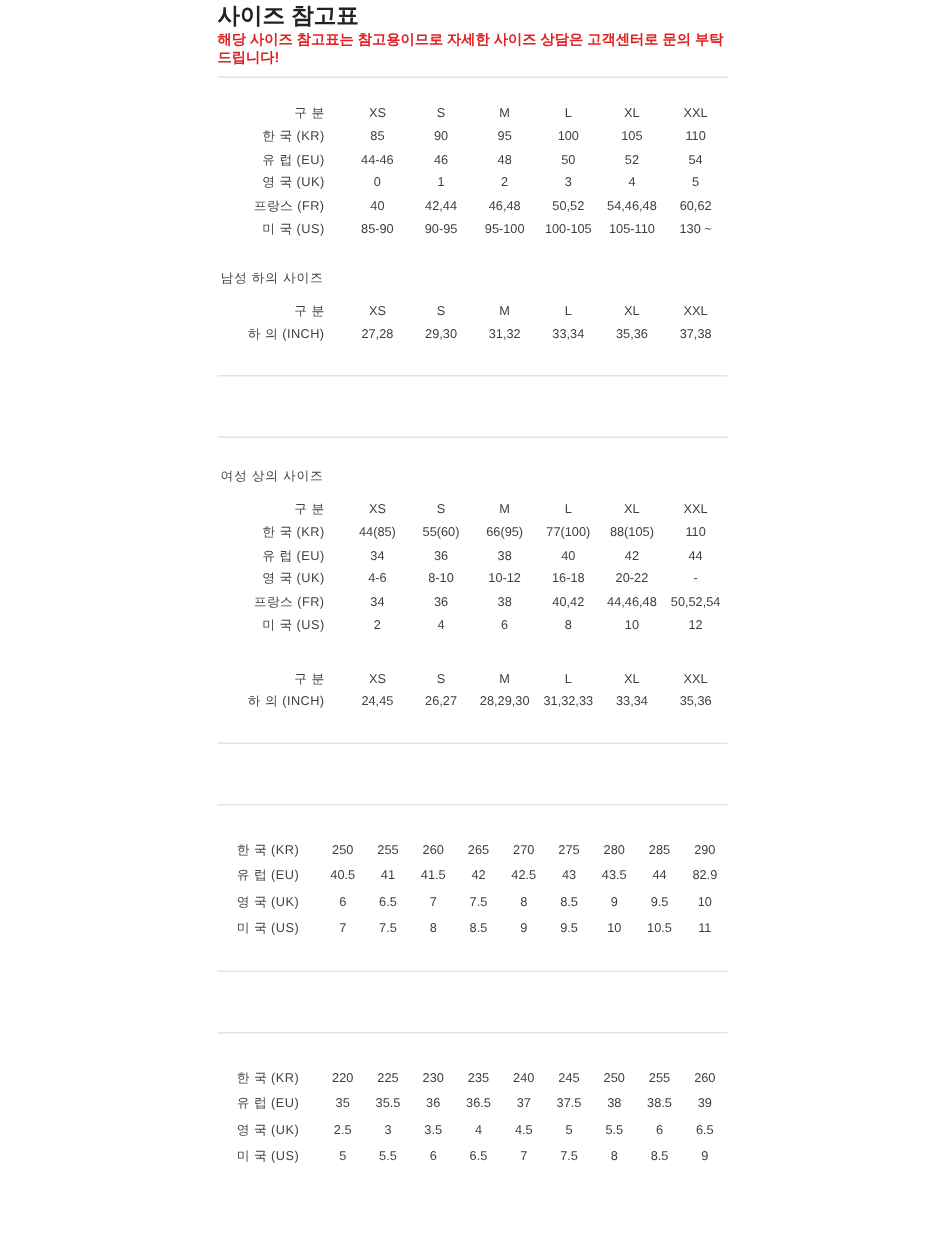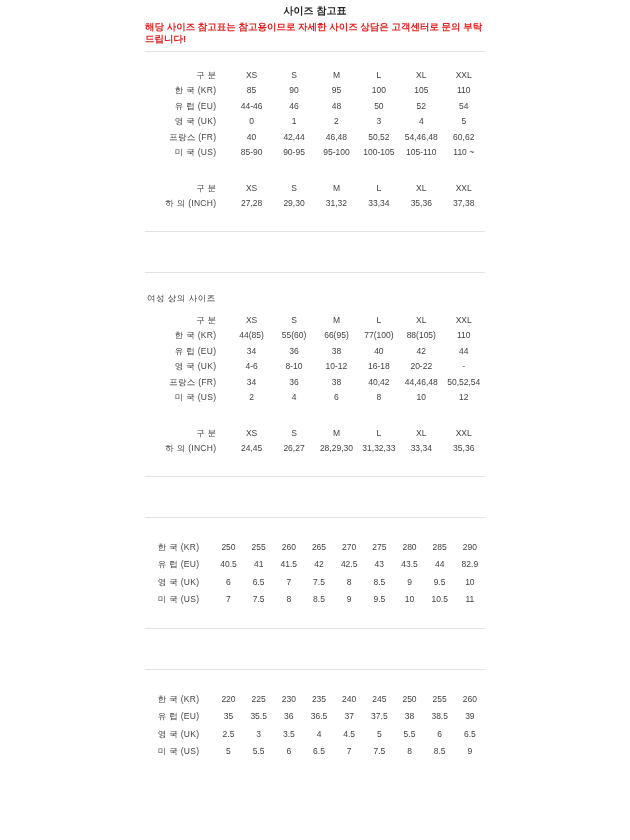--- a/index.html
+++ b/index.html
@@ -14,22 +14,21 @@
     font-family:"Liberation Sans","DejaVu Sans",sans-serif;
     color:var(--text-color);
     overflow:hidden;
   }
   .wrapper{
     width:340px;
     margin:0 auto;
     padding-top:5px;
   }
   .page-title{
-    text-align:center;
-    font-size:10px;
+    font-size:15px;
     font-weight:bold;
     color:#222222;
     line-height:12px;
   }
   .notice{
     text-align:left;
     font-size:9.5px;
     font-weight:bold;
     color:var(--notice-color);
     line-height:12px;
@@ -132,24 +131,25 @@
               <td>54,46,48</td>
               <td>60,62</td>
             </tr>
             <tr>
               <td class="rowlabel">미 국 (US)</td>
               <td>85-90</td>
               <td>90-95</td>
               <td>95-100</td>
               <td>100-105</td>
               <td>105-110</td>
-              <td>110 ~</td>
-            </tr>
-          </tbody>
-        </table>
+              <td>130 ~</td>
+            </tr>
+          </tbody>
+        </table>
+        <div class="caption">남성 하의 사이즈</div>
         <table class="size-table clothing">
           <tbody>
             <tr>
               <td class="rowlabel">구 분</td>
               <td>XS</td>
               <td>S</td>
               <td>M</td>
               <td>L</td>
               <td>XL</td>
               <td>XXL</td>

